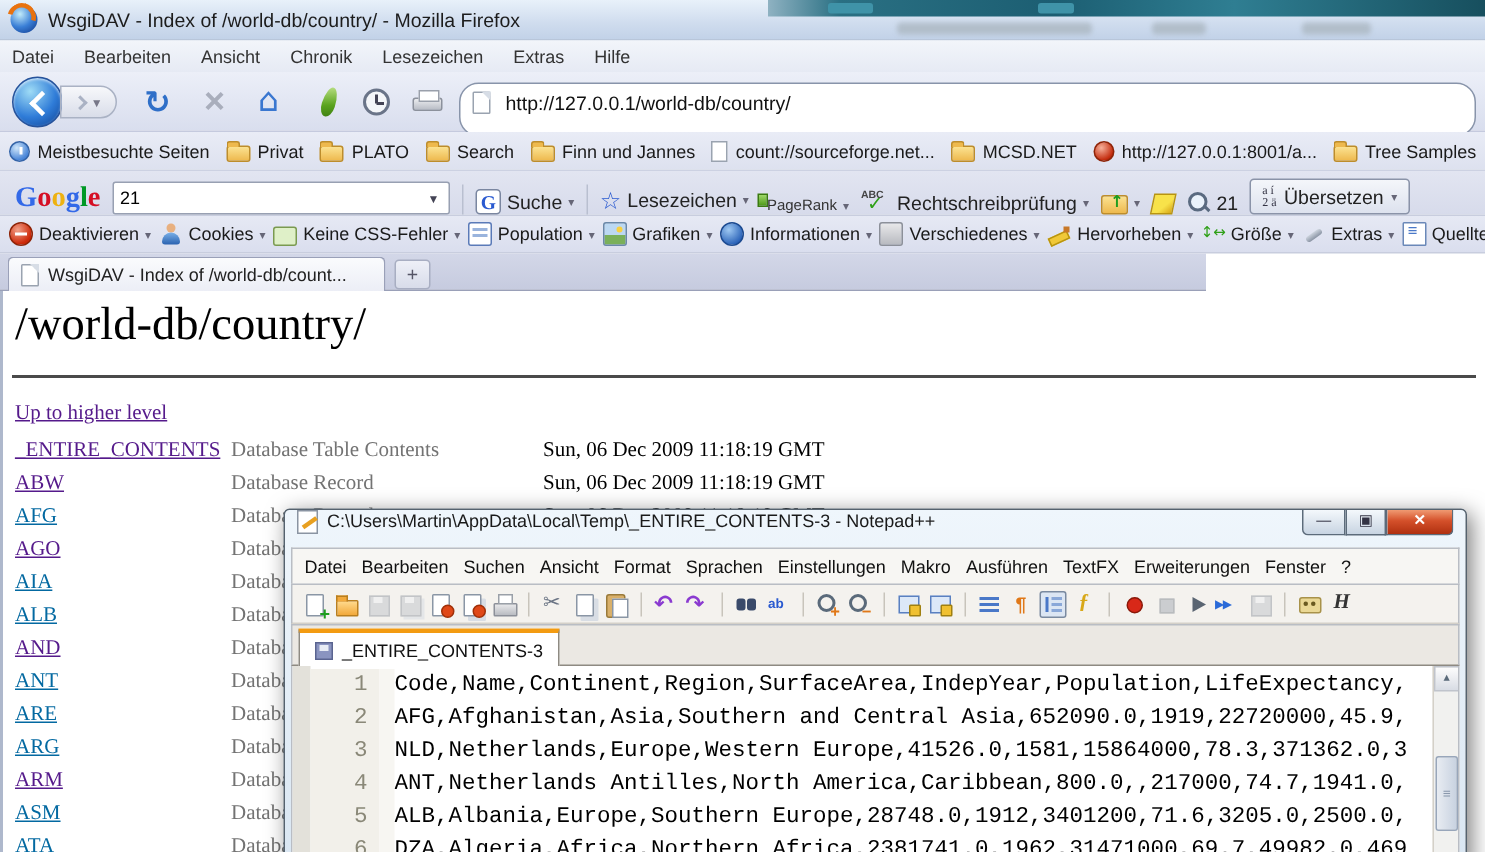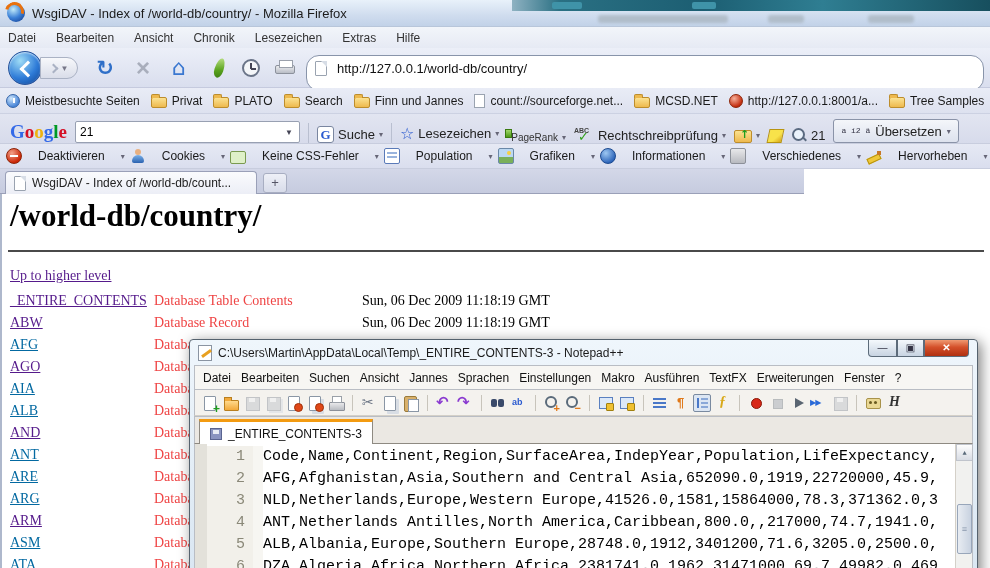--- a/index.html
+++ b/index.html
@@ -82,26 +82,26 @@
   .gpr::before{content:"";position:absolute;left:-2px;top:-3px;width:5px;height:7px;background:linear-gradient(#9fd86a,#4e9a18);border:1px solid #3a7a10}
   .gabc{position:relative;width:20px;height:16px;font-size:7px;font-weight:bold;color:#444}
   .gabc::after{content:"✓";position:absolute;left:4px;top:2px;color:#2fa018;font-size:13px;font-family:"DejaVu Sans",sans-serif}
   .gfolderup{width:18px;height:13px;background:linear-gradient(#fbe291,#eeb94e);border:1px solid #bd8d2c;border-radius:2px;position:relative;margin-top:2px}
   .gfolderup::after{content:"↑";position:absolute;left:5px;top:-3px;color:#1f9e1f;font-weight:bold;font-size:11px;font-family:"DejaVu Sans",sans-serif}
   .ghl{width:15px;height:14px;background:linear-gradient(135deg,#f8e24a 60%,#d8a818);border:1px solid #b89410;transform:skewX(-12deg)}
   .gmag{width:16px;height:16px;position:relative}
   .gmag::before{content:"";position:absolute;left:1px;top:1px;width:9px;height:9px;border:2px solid #5a6a80;border-radius:50%;background:#eaf2fb}
   .gmag::after{content:"";position:absolute;left:11px;top:11px;width:5px;height:2px;background:#5a6a80;transform:rotate(45deg)}
   .gtrans{display:flex;align-items:center;gap:5px;border:1px solid #8a93a8;border-radius:3px;background:linear-gradient(#f4f6fa,#dde2ee);padding:2px 7px;height:24px}
-  .gtrans .grid{display:flex;flex-direction:row;font-size:8px;line-height:8px;color:#334;font-family:Liberation Mono, monospace}
+  .gtrans .grid{display:flex;flex-direction:column;font-size:8px;line-height:8px;color:#334;font-family:Liberation Serif, serif}
 
   
   .ff-wd{position:absolute;left:0;top:144px;width:990px;height:25px;background:linear-gradient(#e6e9f4,#dadeee);
     display:flex;align-items:center;gap:5px;padding-left:6px;font-size:12px;color:#1a1a1a;white-space:nowrap;overflow:hidden;border-bottom:1px solid #c8cdde}
-  .wd{display:flex;align-items:center;gap:16px}
+  .wd{display:flex;align-items:center;gap:4px}
   .wicon{width:16px;height:16px;position:relative;flex:0 0 auto}
   .wicon[data-icon="disable-icon"]{border-radius:50%;background:radial-gradient(circle at 35% 30%,#f2a088,#cc2808 70%);border:1px solid #8e2408}
   .wicon[data-icon="disable-icon"]::before{content:"";position:absolute;left:3px;top:6px;width:8px;height:2px;background:#fff}
   .wicon[data-icon="cookies-icon"]::before{content:"";position:absolute;left:5px;top:1px;width:6px;height:6px;border-radius:50%;background:#e8b080}
   .wicon[data-icon="cookies-icon"]::after{content:"";position:absolute;left:2px;top:7px;width:12px;height:8px;border-radius:6px 6px 2px 2px;background:linear-gradient(#7ab0e8,#2a62b0)}
   .wicon[data-icon="css-icon"]{background:#dff0c8;border:1px solid #7a9a50;border-radius:2px;font-size:6px;font-weight:bold;color:#3a6a18;text-align:center;line-height:14px;height:13px;margin-top:2px}
   .wicon[data-icon="forms-icon"]{background:#fff;border:1px solid #5a7ab8;border-radius:2px}
   .wicon[data-icon="forms-icon"]::before{content:"";position:absolute;left:2px;top:3px;width:10px;height:2px;background:#9ab4dd;box-shadow:0 4px 0 #9ab4dd}
   .wicon[data-icon="images-icon"]{background:linear-gradient(#bcd8f2 55%,#7ab05a 55%);border:1px solid #6a88a8;border-radius:2px}
   .wicon[data-icon="images-icon"]::before{content:"";position:absolute;right:2px;top:2px;width:4px;height:4px;border-radius:50%;background:#f8d040}
@@ -118,36 +118,36 @@
   
   .ff-tabs{position:absolute;left:0;top:169px;width:804px;height:25px;background:linear-gradient(#d3d7e8,#c6cbdf);border-bottom:1px solid #9aa0b8}
   .tab{position:absolute;left:5px;top:2px;width:252px;height:23px;background:linear-gradient(#fafbfd,#eceef6);
     border:1px solid #9aa0b8;border-bottom:none;border-radius:4px 4px 0 0;display:flex;align-items:center;gap:6px;padding:0 8px;font-size:12px;color:#222}
   .tab .lbl{overflow:hidden;white-space:nowrap}
   .newtab{position:absolute;left:263px;top:4px;width:24px;height:20px;border:1px solid #a8aec2;border-radius:3px;background:linear-gradient(#eef0f7,#d8dcEA);
     text-align:center;line-height:18px;font-size:13px;color:#556}
 
   
   .content{position:absolute;left:0;top:194px;width:990px;height:374px;background:#fff;border-left:2px solid #aeb8cc;overflow:hidden}
-  .content h1{position:absolute;left:8px;top:4px;font-family:"Liberation Serif",serif;font-size:31px;font-weight:bold;color:#000}
+  .content h1{position:absolute;left:8px;top:4px;font-family:"Liberation Serif",serif;font-size:31px;font-weight:normal;color:#000}
   .content .rule{position:absolute;left:6px;top:56px;width:976px;height:2px;background:#4a4a4a}
   .mono{font-family:Liberation Serif, serif;font-size:14px}
   .uplink{position:absolute;left:8px;top:74px;text-decoration:underline;color:#551A8B;cursor:pointer}
   .listing{position:absolute;left:8px;top:99px;width:980px;height:275px}
   .lrow{position:relative;height:22px}
   .lrow a{position:absolute;left:0;text-decoration:underline;color:#0369a1;cursor:pointer}
   .lrow a[data-vis="visited"]{color:#551A8B}
-  .lrow .rtype{position:absolute;left:144px;color:#ef4444}
+  .lrow .rtype{position:absolute;left:144px;color:#737373}
   .lrow .rdate{position:absolute;left:352px;color:#000}
 
   
   .npp{position:absolute;left:189px;top:339px;width:789px;height:240px;
     background:linear-gradient(#eff6fc,#d9e6f2);border:1px solid #55626e;border-radius:4px 4px 0 0;
     box-shadow:3px 3px 14px rgba(0,0,0,.5);padding:0 4px}
-  .npp-title{position:relative;height:25px;display:flex;align-items:center;gap:6px;padding-left:4px;font-size:12px;color:#1a1a1a}
+  .npp-title{position:relative;height:25px;display:flex;gap:6px;padding-left:4px;font-size:12px;color:#1a1a1a}
   .npp-ico{width:14px;height:16px;background:#fff;border:1px solid #8a94a2;position:relative;flex:0 0 auto}
   .npp-ico::after{content:"";position:absolute;left:2px;top:6px;width:11px;height:3px;background:#e8a020;transform:rotate(-35deg)}
   .winbtns{position:absolute;right:4px;top:0;display:flex}
   .wb{height:17px;border:1px solid #5c6b7a;border-top:none;text-align:center;color:#fff;font-size:10px;line-height:15px}
   .wb.min{width:29px;border-radius:0 0 0 4px;background:linear-gradient(#f4f8fc,#c8d4e2);color:#334}
   .wb.max{width:27px;background:linear-gradient(#f4f8fc,#c8d4e2);color:#334}
   .wb.close{width:45px;border-radius:0 0 4px 0;background:linear-gradient(#f09a72,#d4502a 45%,#b03010);font-weight:bold}
   .npp-menu{height:24px;background:#f7f6f3;border:1px solid #b9bdc4;border-bottom:none;display:flex;align-items:center;gap:10px;padding:0 8px;font-size:12px;color:#111;position:relative}
   .npp-tools{height:27px;background:#f4f2ee;border:1px solid #b9bdc4;border-bottom:1px solid #d4d0c8;display:flex;align-items:center;gap:3px;padding:0 6px;position:relative}
   .ticon{width:18px;height:18px;position:relative;display:inline-block;flex:0 0 auto}
@@ -523,21 +523,21 @@
         <span class="wb max">▣</span>
         <span class="wb close">✕</span>
       </span>
     </div>
     <div class="npp-menu">
 
     <span>Datei</span>
         <span>Bearbeiten</span>
         <span>Suchen</span>
         <span>Ansicht</span>
-        <span>Jannes</span>
+        <span>Format</span>
         <span>Sprachen</span>
         <span>Einstellungen</span>
         <span>Makro</span>
         <span>Ausführen</span>
         <span>TextFX</span>
         <span>Erweiterungen</span>
         <span>Fenster</span>
         <span>?</span>
       </div>
     <div class="npp-tools">

